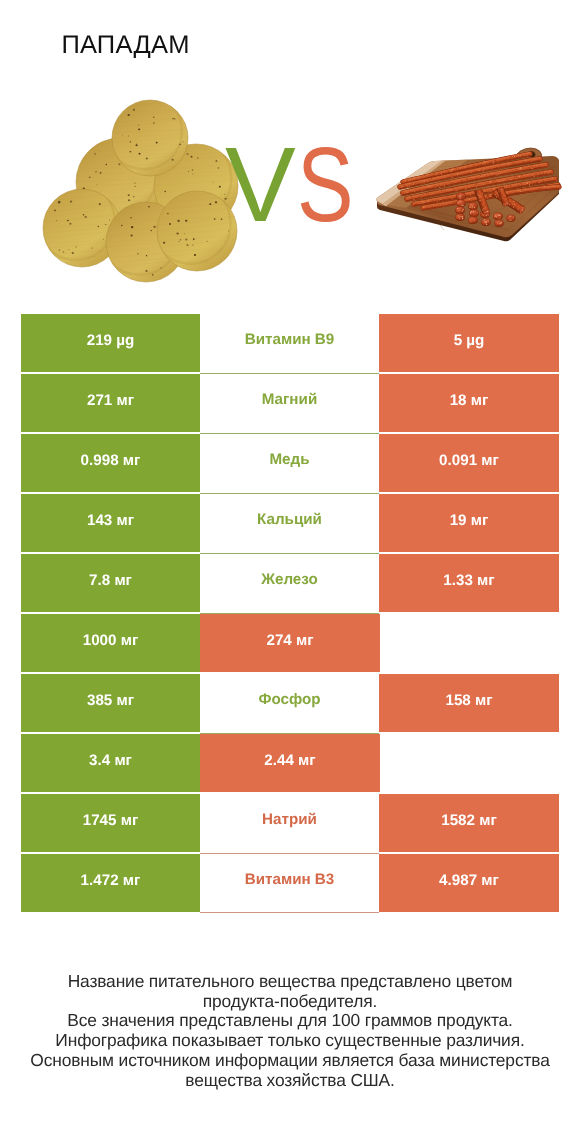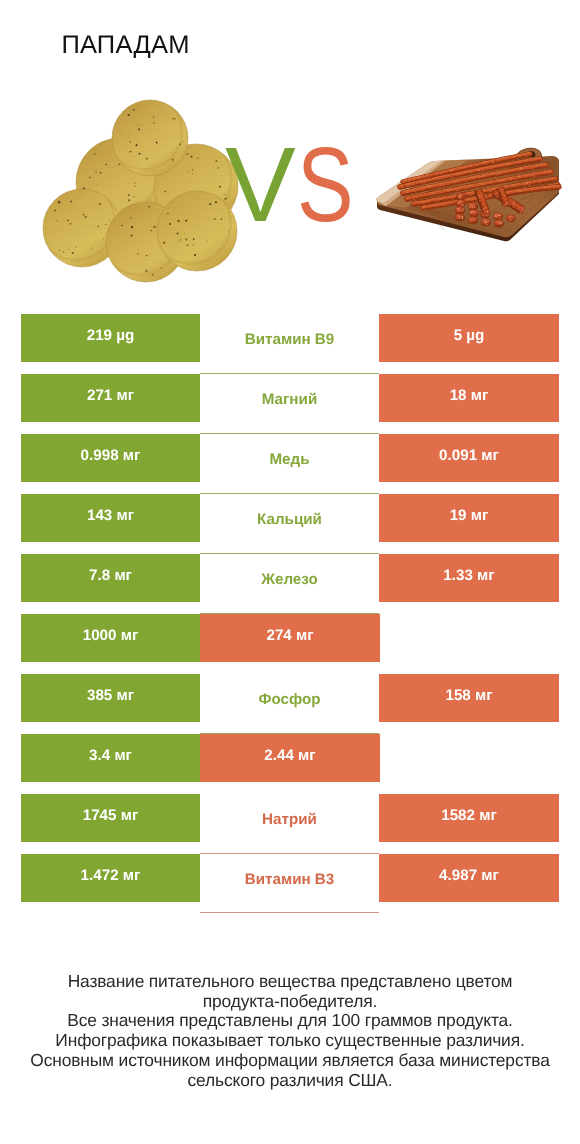--- a/index.html
+++ b/index.html
@@ -34,21 +34,21 @@
   .vs .v{color:#78a333;font-size:106px;left:225px;top:50px;}
   .vs .s{color:#e06c4a;font-size:106px;left:297px;top:50px;
          transform:scaleX(0.80);transform-origin:left top;}
   .img-left{position:absolute;left:35px;top:8px;}
   .img-right{position:absolute;left:372px;top:64px;}
 
   
   .tbl{position:absolute;left:21px;top:314px;width:538px;}
   .row{display:flex;height:58px;margin-bottom:2px;align-items:flex-start;}
   .row:last-child{margin-bottom:0;}
-  .cell{width:179px;height:48px;display:flex;align-items:center;justify-content:center;
+  .cell{width:179px;height:58px;display:flex;align-items:center;justify-content:center;
         font-size:15.2px;font-weight:700;box-sizing:border-box;
         line-height:18px;padding-bottom:5px;}
   .cell.left{background:#81a632;color:#ffffff;}
   .cell.right{background:#e06e4a;color:#ffffff;width:180px;}
   .cell.mid{background:#ffffff;position:relative;height:58px;
             padding-bottom:6px;box-sizing:border-box;}
   .cell.mid::after{content:"";position:absolute;left:0;right:0;top:59px;height:1px;}
   .row:last-child .cell.mid::after{top:58px;}
   .cell.mid.green{color:#86a83c;}
   .cell.mid.orange{color:#d4694a;}
@@ -1763,16 +1763,16 @@
         <div class="cell right">4.987 мг</div>
       </div>
     </div>
 
   <div class="foot" id="footer">
       <div>Название питательного вещества представлено цветом</div>
       <div>продукта-победителя.</div>
       <div>Все значения представлены для 100 граммов продукта.</div>
       <div>Инфографика показывает только существенные различия.</div>
       <div>Основным источником информации является база министерства</div>
-      <div>сельского различия США.</div>
+      <div>вещества хозяйства США.</div>
     </div>
 
 </div>
 
 </body></html>

